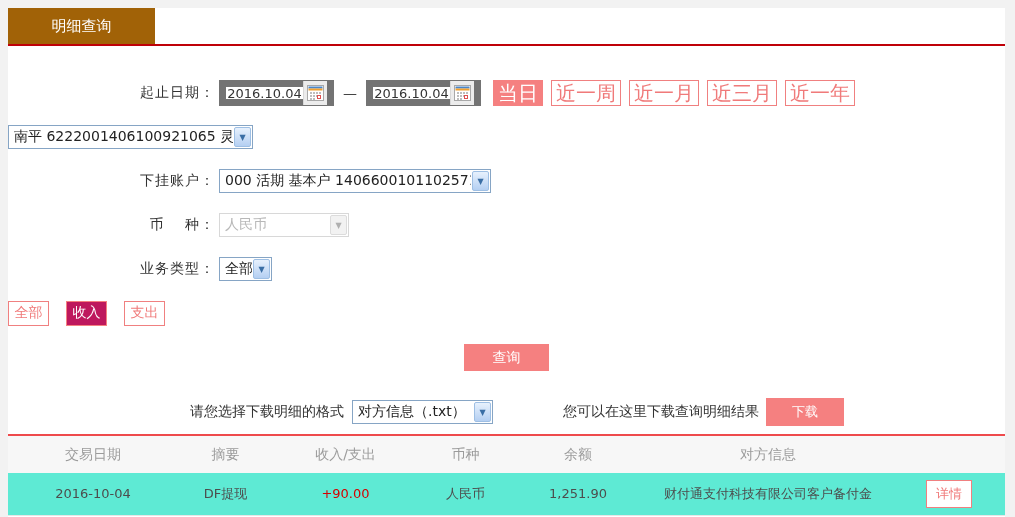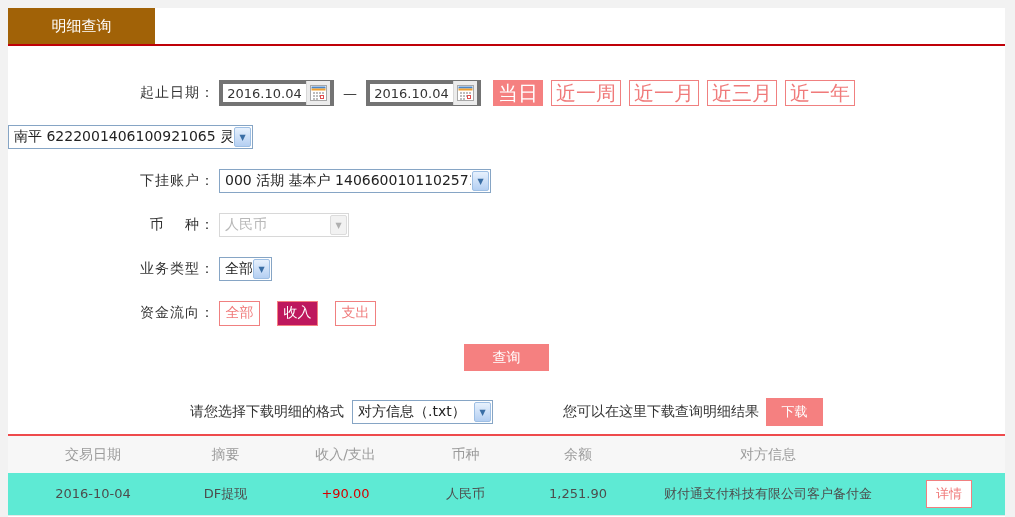--- a/index.html
+++ b/index.html
@@ -26,21 +26,21 @@
   .tab-line { height:2px; background:#bf0008; }
 
   
   .form { padding-top:34px; }
   .form-row { display:flex; align-items:center; height:26px; margin-bottom:18px; }
   .form-label {
     width:211px; text-align:right; font-size:14px; color:#333;
     padding-right:4px; flex-shrink:0; letter-spacing:1px;
   }
   .date-input {
-    width:115px; height:26px; border:4px solid #737373; background:#fff;
+    width:115px; height:26px; border:7px solid #737373; background:#fff;
     display:flex; align-items:center; cursor:text;
   }
   .date-text { flex:1; text-align:center; font-size:13px; color:#333; }
   .cal-btn {
     width:24px; height:24px; background:#ececec; border-left:1px solid #d8d8d8;
     display:flex; align-items:center; justify-content:center; cursor:pointer;
   }
   .dash { margin:0 9px; color:#444; font-size:14px; }
   .pill {
     height:26px; padding:0 4px; margin-left:8px;
@@ -80,21 +80,21 @@
   .btn-primary {
     width:85px; height:27px; border:none; background:#f58080; color:#fff;
     font-size:14px; font-family:inherit; cursor:pointer;
   }
 
   .download-row { display:flex; align-items:center; height:28px; margin-bottom:8px; }
   .dl-label { margin-left:182px; font-size:14px; color:#333; }
   .dl-select { width:141px; margin-left:8px; }
   .dl-hint { margin-left:70px; font-size:14px; color:#333; }
   .btn-download {
-    width:57px; height:28px; margin-left:7px;
+    width:78px; height:28px; margin-left:7px;
     border:none; background:#f58080; color:#fff;
     font-size:13px; font-family:inherit; cursor:pointer;
   }
 
   
   .table-divider { height:2px; background:#ee4a4c; }
   table { width:997px; border-collapse:collapse; table-layout:fixed; }
   thead td {
     background:#f7f7f7; color:#9b9b9b; font-size:14px;
     height:37px; text-align:center; font-weight:normal;
@@ -199,21 +199,20 @@
 
     <div class="form-row">
       <div class="form-label">业务类型：</div>
       <div class="xp-select" style="width:53px">
         <span class="sel-text">全部</span>
         <span class="sel-arrow">▼</span>
       </div>
     </div>
 
     <div class="form-row">
-      <div class="form-label">资金流向：</div>
       <button class="flow-btn">全部</button>
       <button class="flow-btn filled">收入</button>
       <button class="flow-btn">支出</button>
     </div>
 
     <div class="query-row">
       <button class="btn-primary">查询</button>
     </div>
 
     <div class="download-row">

